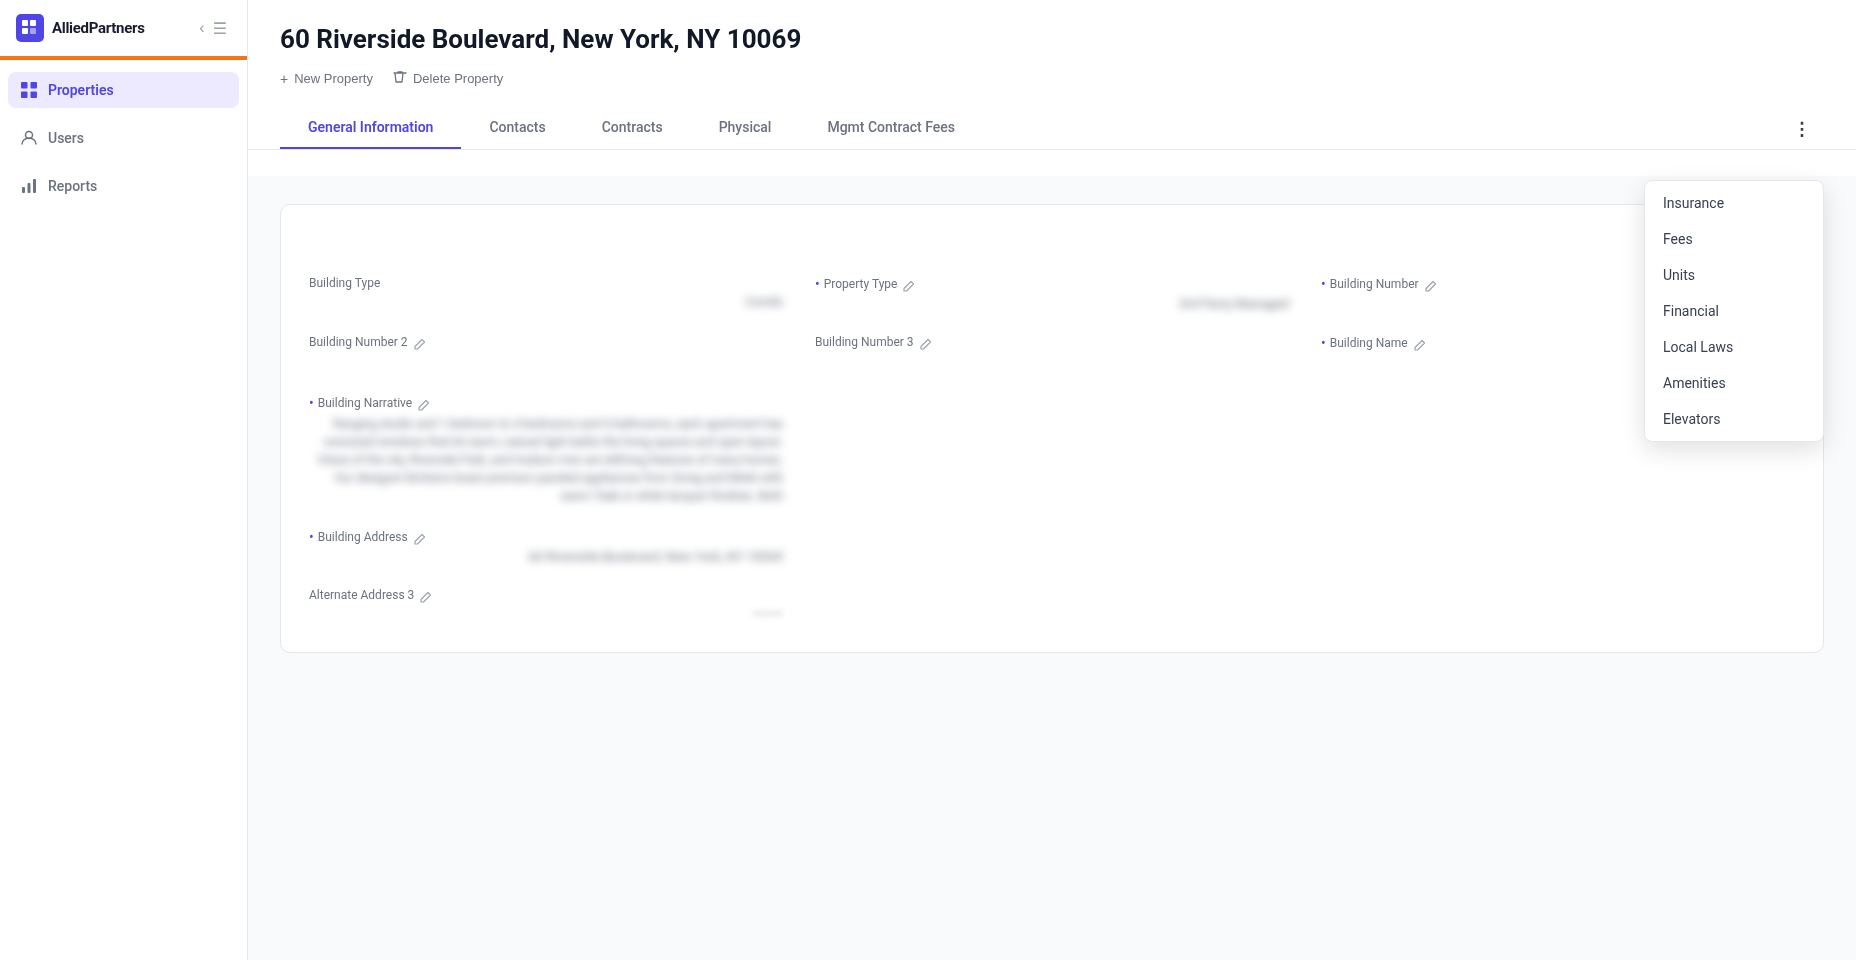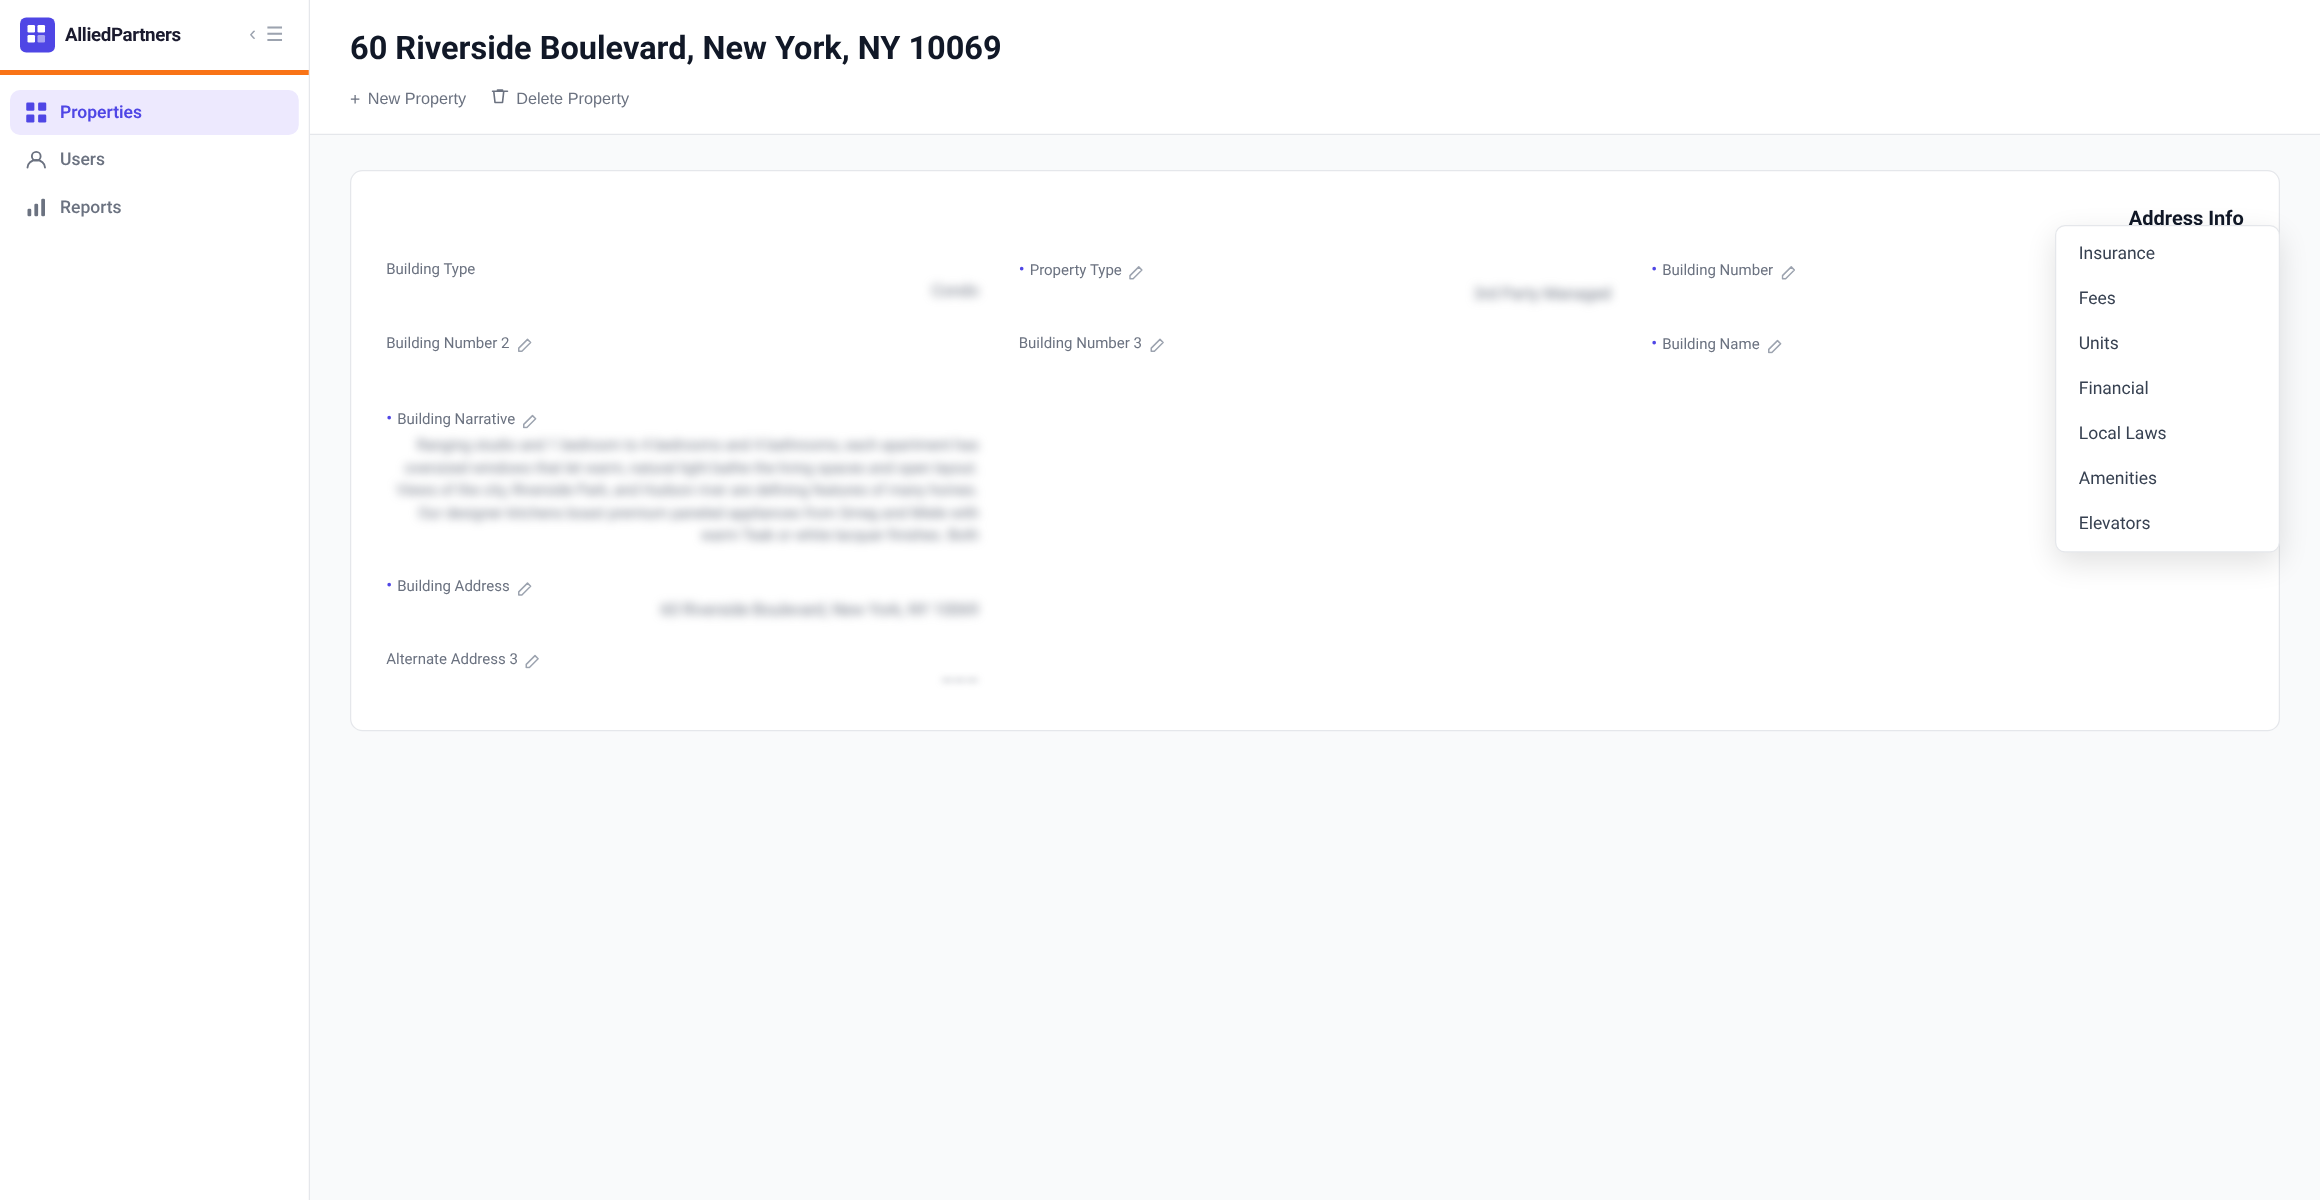--- a/index.html
+++ b/index.html
@@ -39,21 +39,21 @@
     .sidebar-top-row {
       display: flex;
       align-items: center;
       padding: 14px 16px;
       border-bottom: 4px solid #f97316;
     }
     .sidebar-nav {
       padding: 12px 8px;
       display: flex;
       flex-direction: column;
-      gap: 2px;
+      gap: 12px;
     }
     .nav-item {
       display: flex;
       align-items: center;
       gap: 10px;
       padding: 9px 12px;
       border-radius: 8px;
       cursor: pointer;
       font-size: 14px;
       font-weight: 500;
@@ -74,20 +74,21 @@
       flex-shrink: 0;
     }
 
     
     .main-content {
       flex: 1;
       display: flex;
       flex-direction: column;
       overflow: hidden;
       position: relative;
+      gap: 26px;
     }
 
     
     .page-header {
       padding: 24px 32px 0 32px;
       border-bottom: 1px solid #e5e7eb;
     }
     .page-title {
       font-size: 26px;
       font-weight: 700;
@@ -316,20 +317,40 @@
       <button class="page-action-btn">
         <span class="btn-icon">
           <svg width="14" height="14" viewBox="0 0 14 14" fill="none">
             <path d="M1 3h12M5 3V2h4v1M2 3l1 9h6l1-9" stroke="#6b7280" stroke-width="1.3" stroke-linecap="round" stroke-linejoin="round"></path>
           </svg>
         </span>
         <span>Delete Property</span>
       </button>
     </div>
 
+    <div class="tabs-bar">
+      <div class="tab active">
+        <span>General Information</span>
+      </div>
+      <div class="tab">
+        <span>Contacts</span>
+      </div>
+      <div class="tab">
+        <span>Contracts</span>
+      </div>
+      <div class="tab">
+        <span>Physical</span>
+      </div>
+      <div class="tab">
+        <span>Mgmt Contract Fees</span>
+      </div>
+      <div class="tab-more-btn" style="position:relative;">
+        <span style="letter-spacing:1px; font-size:18px; color:#374151;">⋮</span>
+      </div>
+    </div>
   </div>
 
   <div class="content-area">
     <div class="info-card">
       <div class="card-title">Address Info</div>
 
       <div class="fields-grid">
 
         <div class="field-group">
           <div class="field-label-row">

